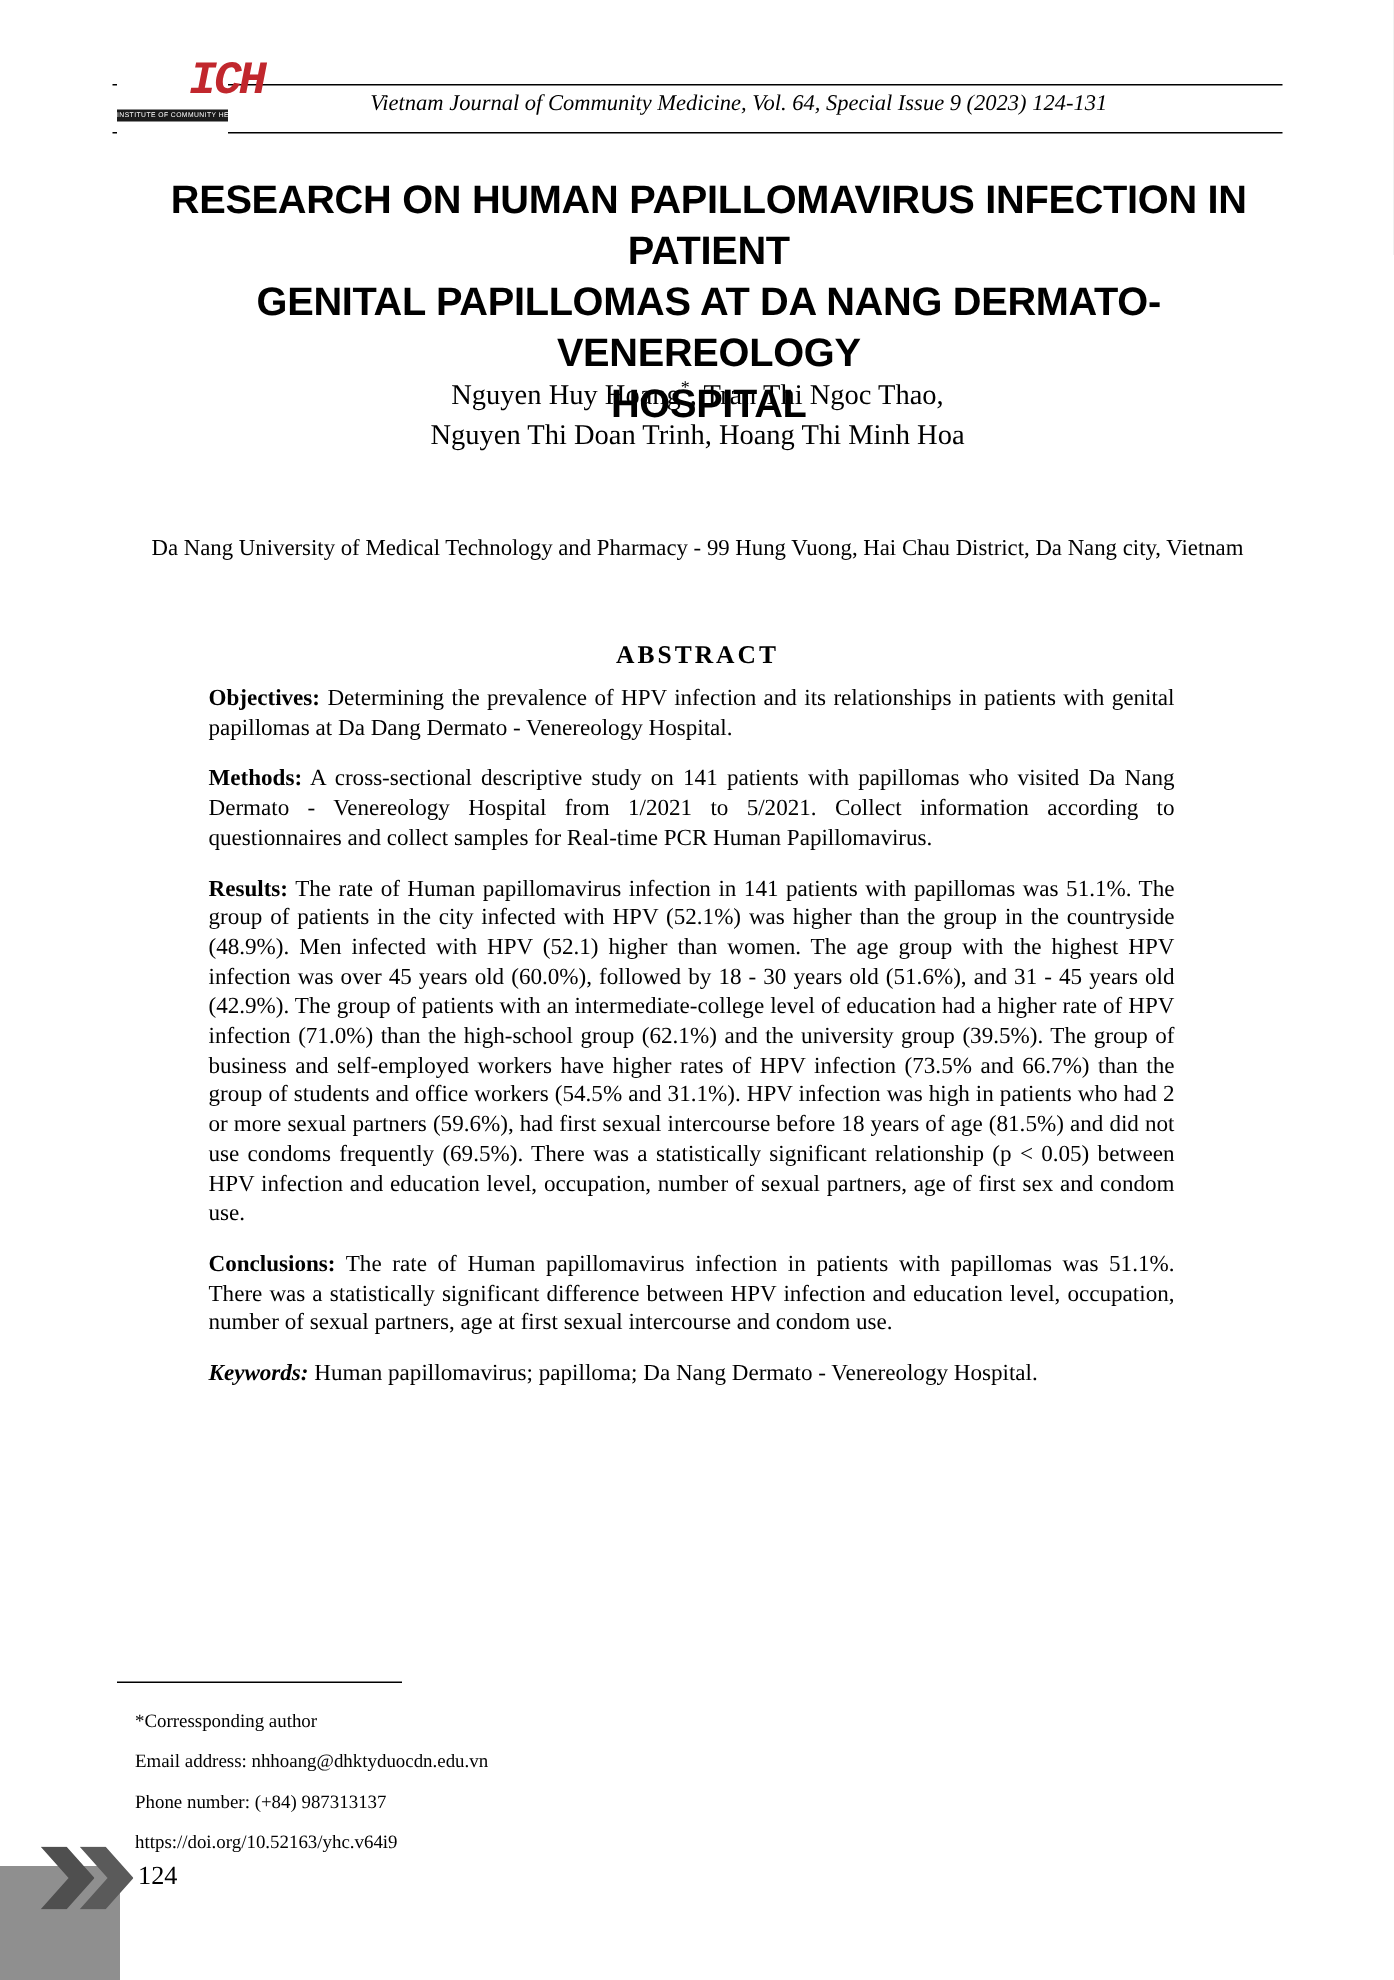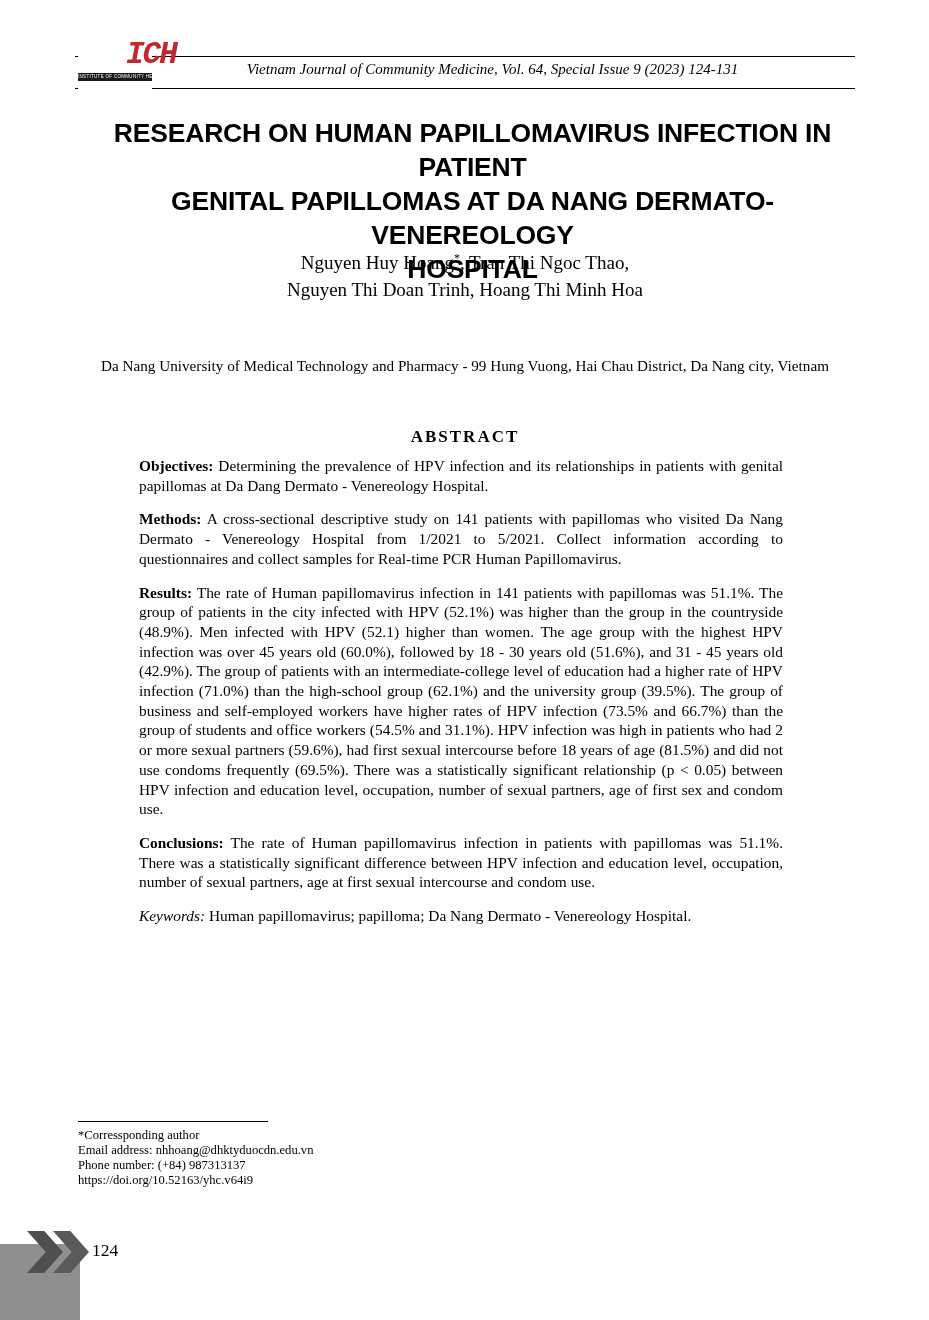--- a/index.html
+++ b/index.html
@@ -70,32 +70,32 @@
   
   .abstract-body {
     position: absolute; left: 139px; width: 660px; top: 456px;
   }
   .abstract-body p {
     margin: 0 16px 14px 0;
     font-size: 15.4px; line-height: 19.7px;
     text-align: justify; color: #000;
   }
   .plabel { font-weight: bold; }
-  .plabel-italic { font-weight: normal; font-style: italic; }
+  .plabel-italic { font-weight: bold; font-style: italic; }
 
   
   .footnote-rule {
     position: absolute; left: 78px; top: 1121px; width: 190px;
     border-top: 1.2px solid #000;
   }
   .footnote {
     position: absolute; left: 78px; top: 1128px;
     font-size: 12.6px; line-height: 15px; color: #000;
   }
-  .footnote div { margin: 0; }
+  .footnote div { margin: 12px; }
 
   
   .corner-block {
     position: absolute; left: 0; top: 1244px; width: 80px; height: 76px;
     background: #8f8f8f;
   }
   .chevrons {
     position: absolute; left: 27px; top: 1231px; height: 42px;
     display: flex; z-index: 2;
   }

